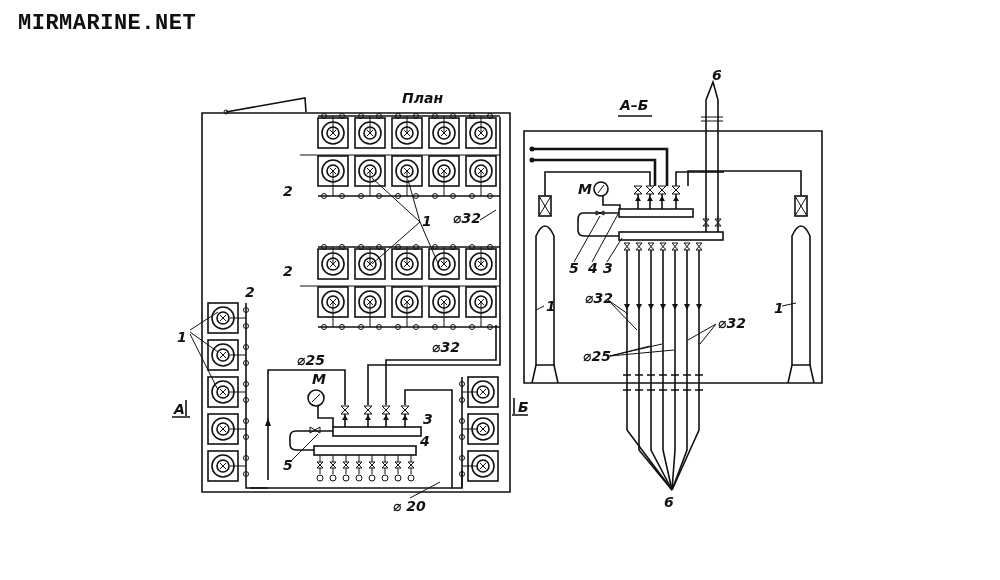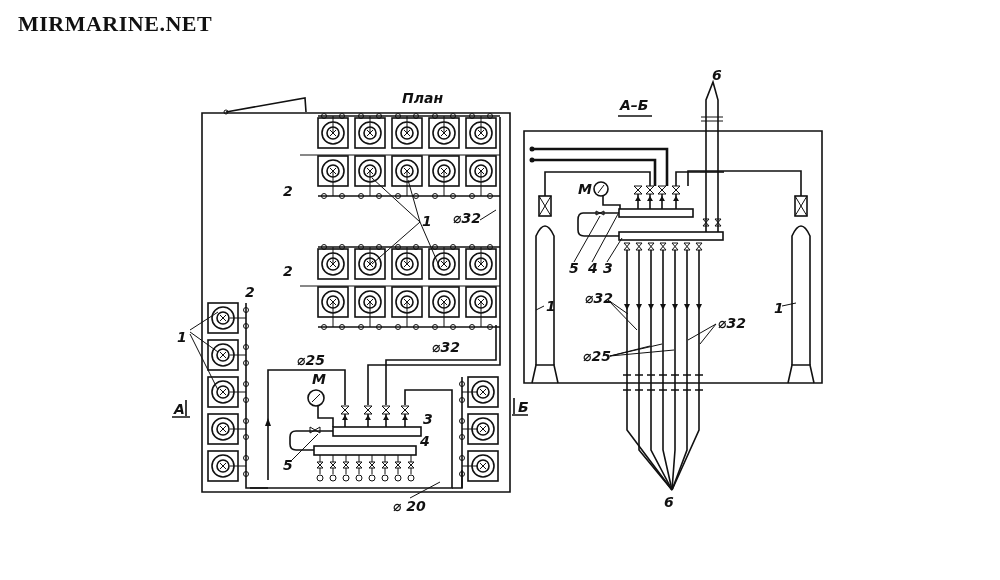--- a/index.html
+++ b/index.html
@@ -1,17 +1,17 @@
 <!DOCTYPE html>
 <html><head>
 <meta charset="utf-8">
 <style>
   html,body{margin:0;padding:0;background:#fff;}
   body{width:1000px;height:580px;position:relative;overflow:hidden;font-family:"DejaVu Sans",sans-serif;}
-  .brand{position:absolute;left:18px;top:11px;font-family:Liberation Serif, serif;font-weight:bold;font-size:22px;letter-spacing:0.5px;color:#111;}
+  .brand{position:absolute;left:18px;top:11px;font-family:Liberation Mono, monospace;font-weight:bold;font-size:22px;letter-spacing:0.5px;color:#111;}
   svg{position:absolute;left:0;top:0;}
   .lblb{font-family:"DejaVu Sans",sans-serif;font-style:italic;font-weight:bold;font-size:14px;fill:#111;}
   .ln{stroke:#111;fill:none;stroke-width:1.6;}
   .lnt{stroke:#111;fill:none;stroke-width:2.6;}
   .thin{stroke:#111;fill:none;stroke-width:1;}
 </style>
 </head>
 <body>
 
 <div class="brand">MIRMARINE.NET</div>

